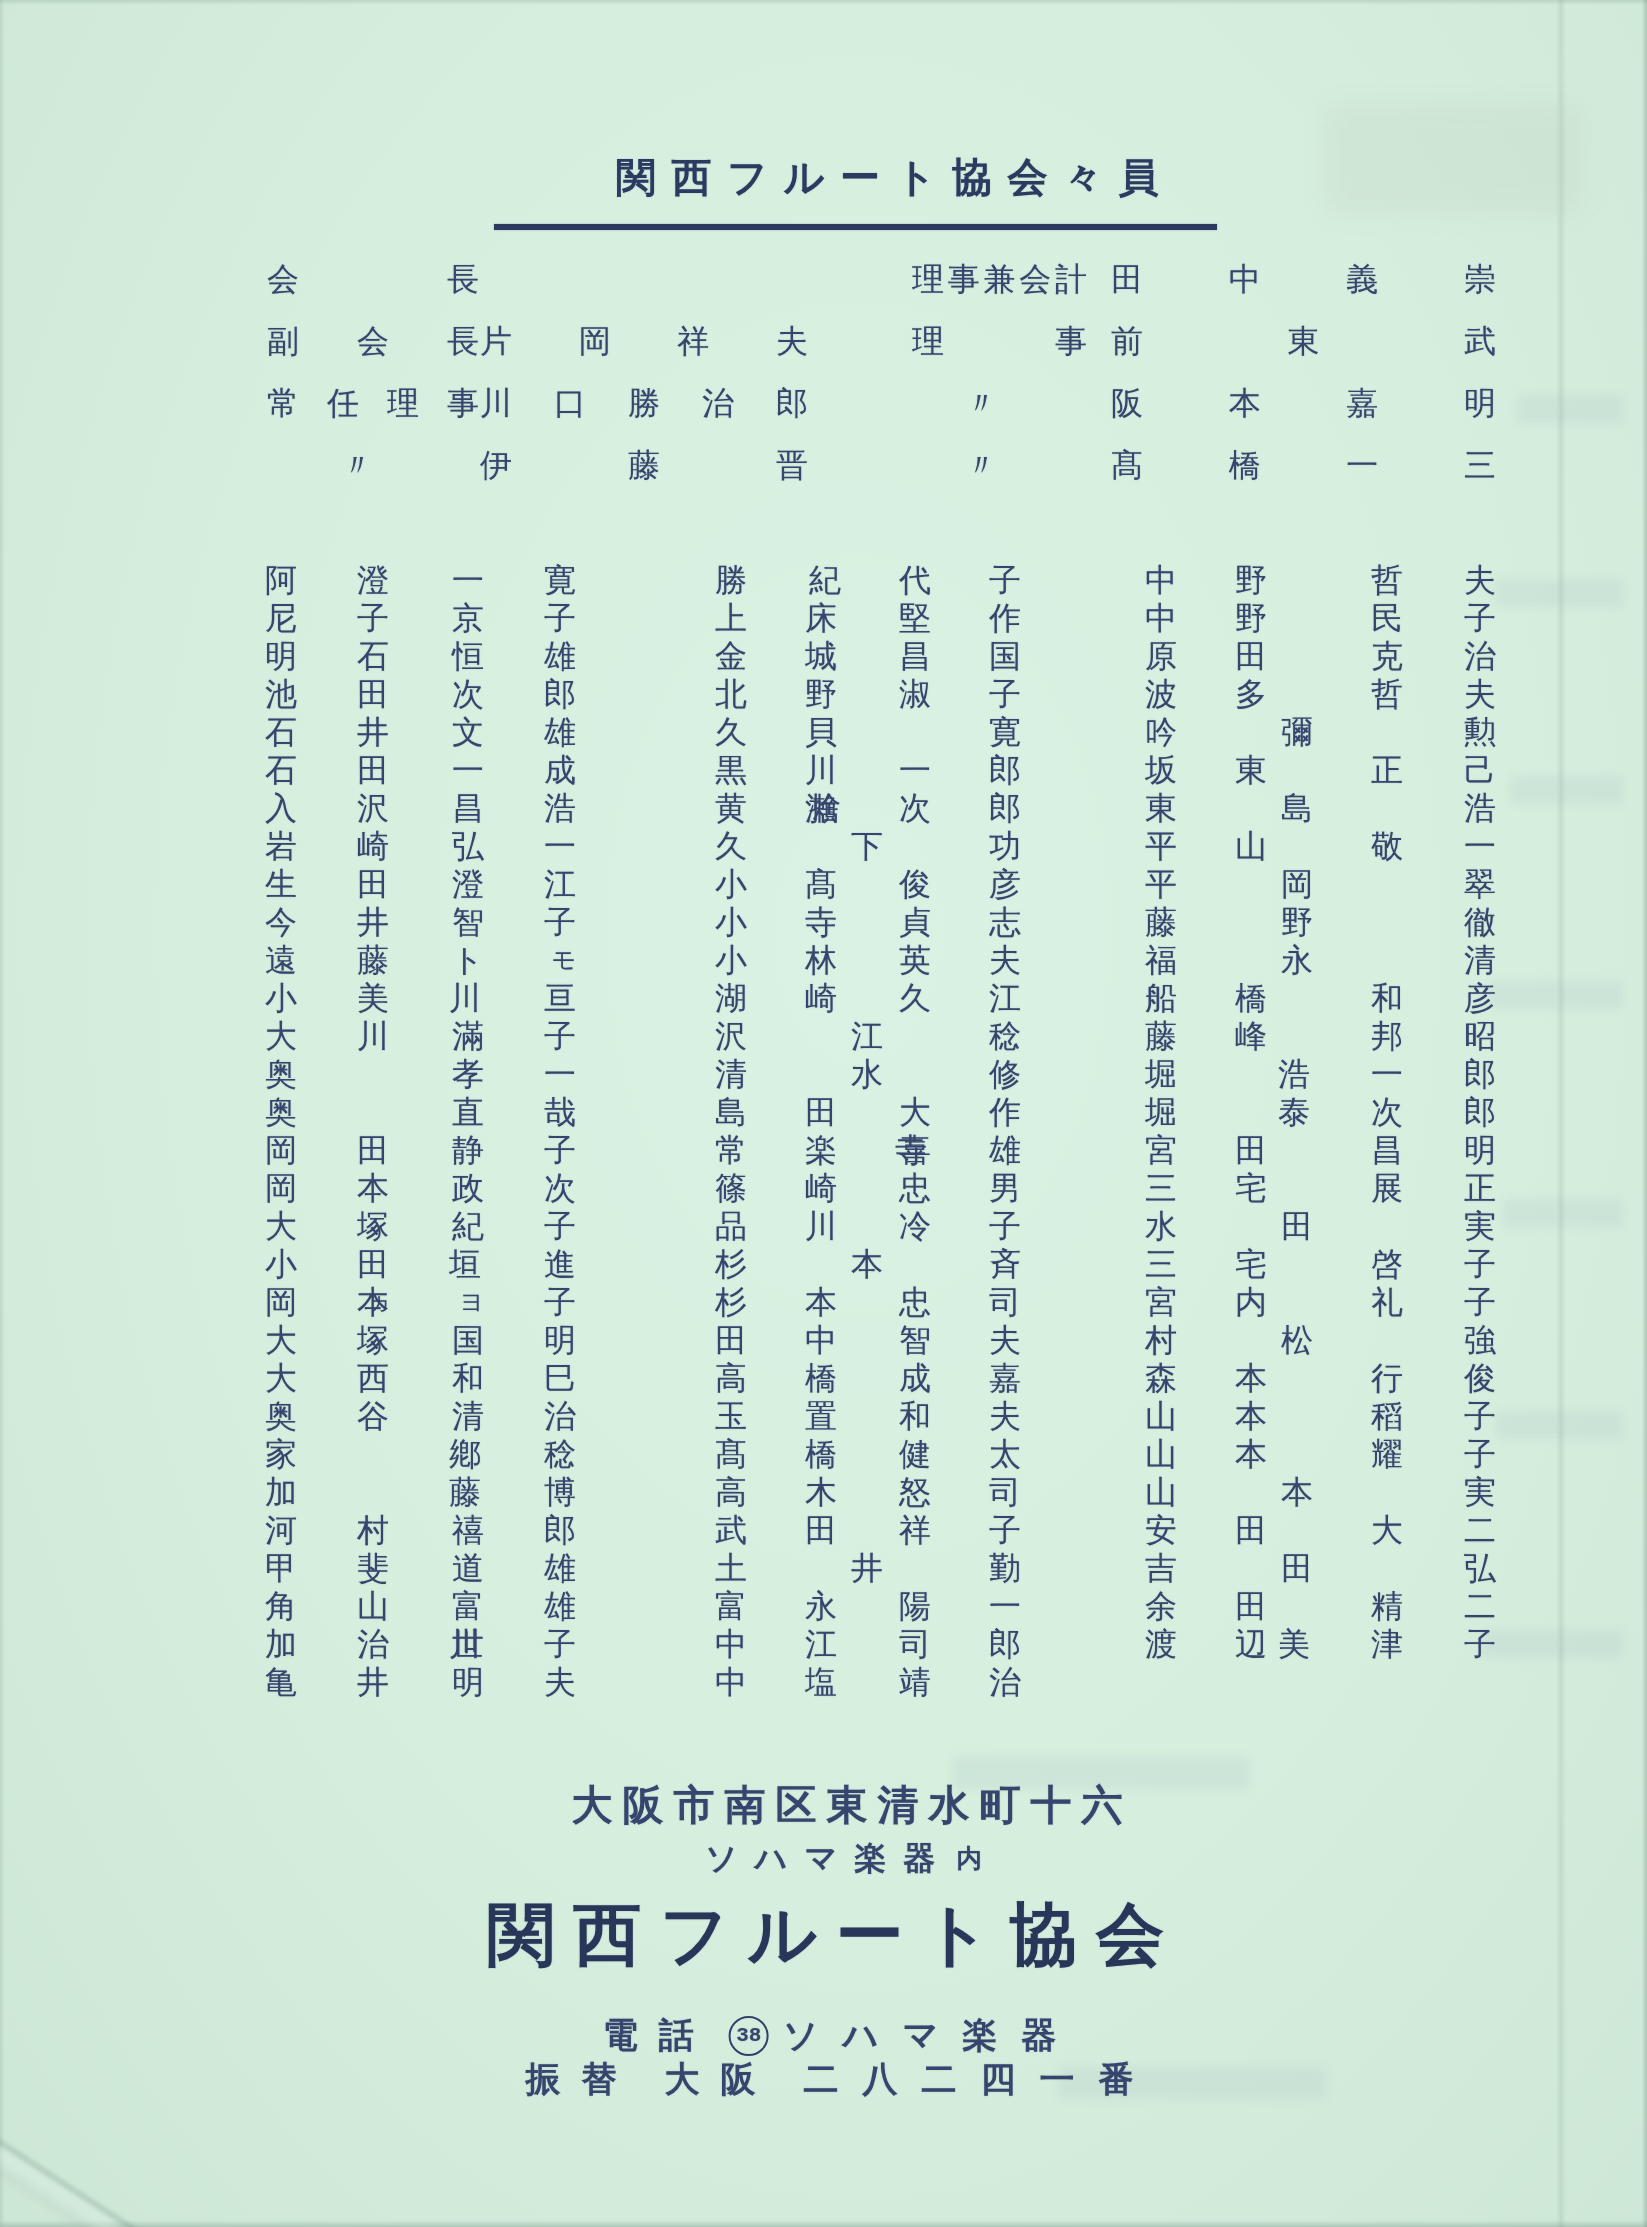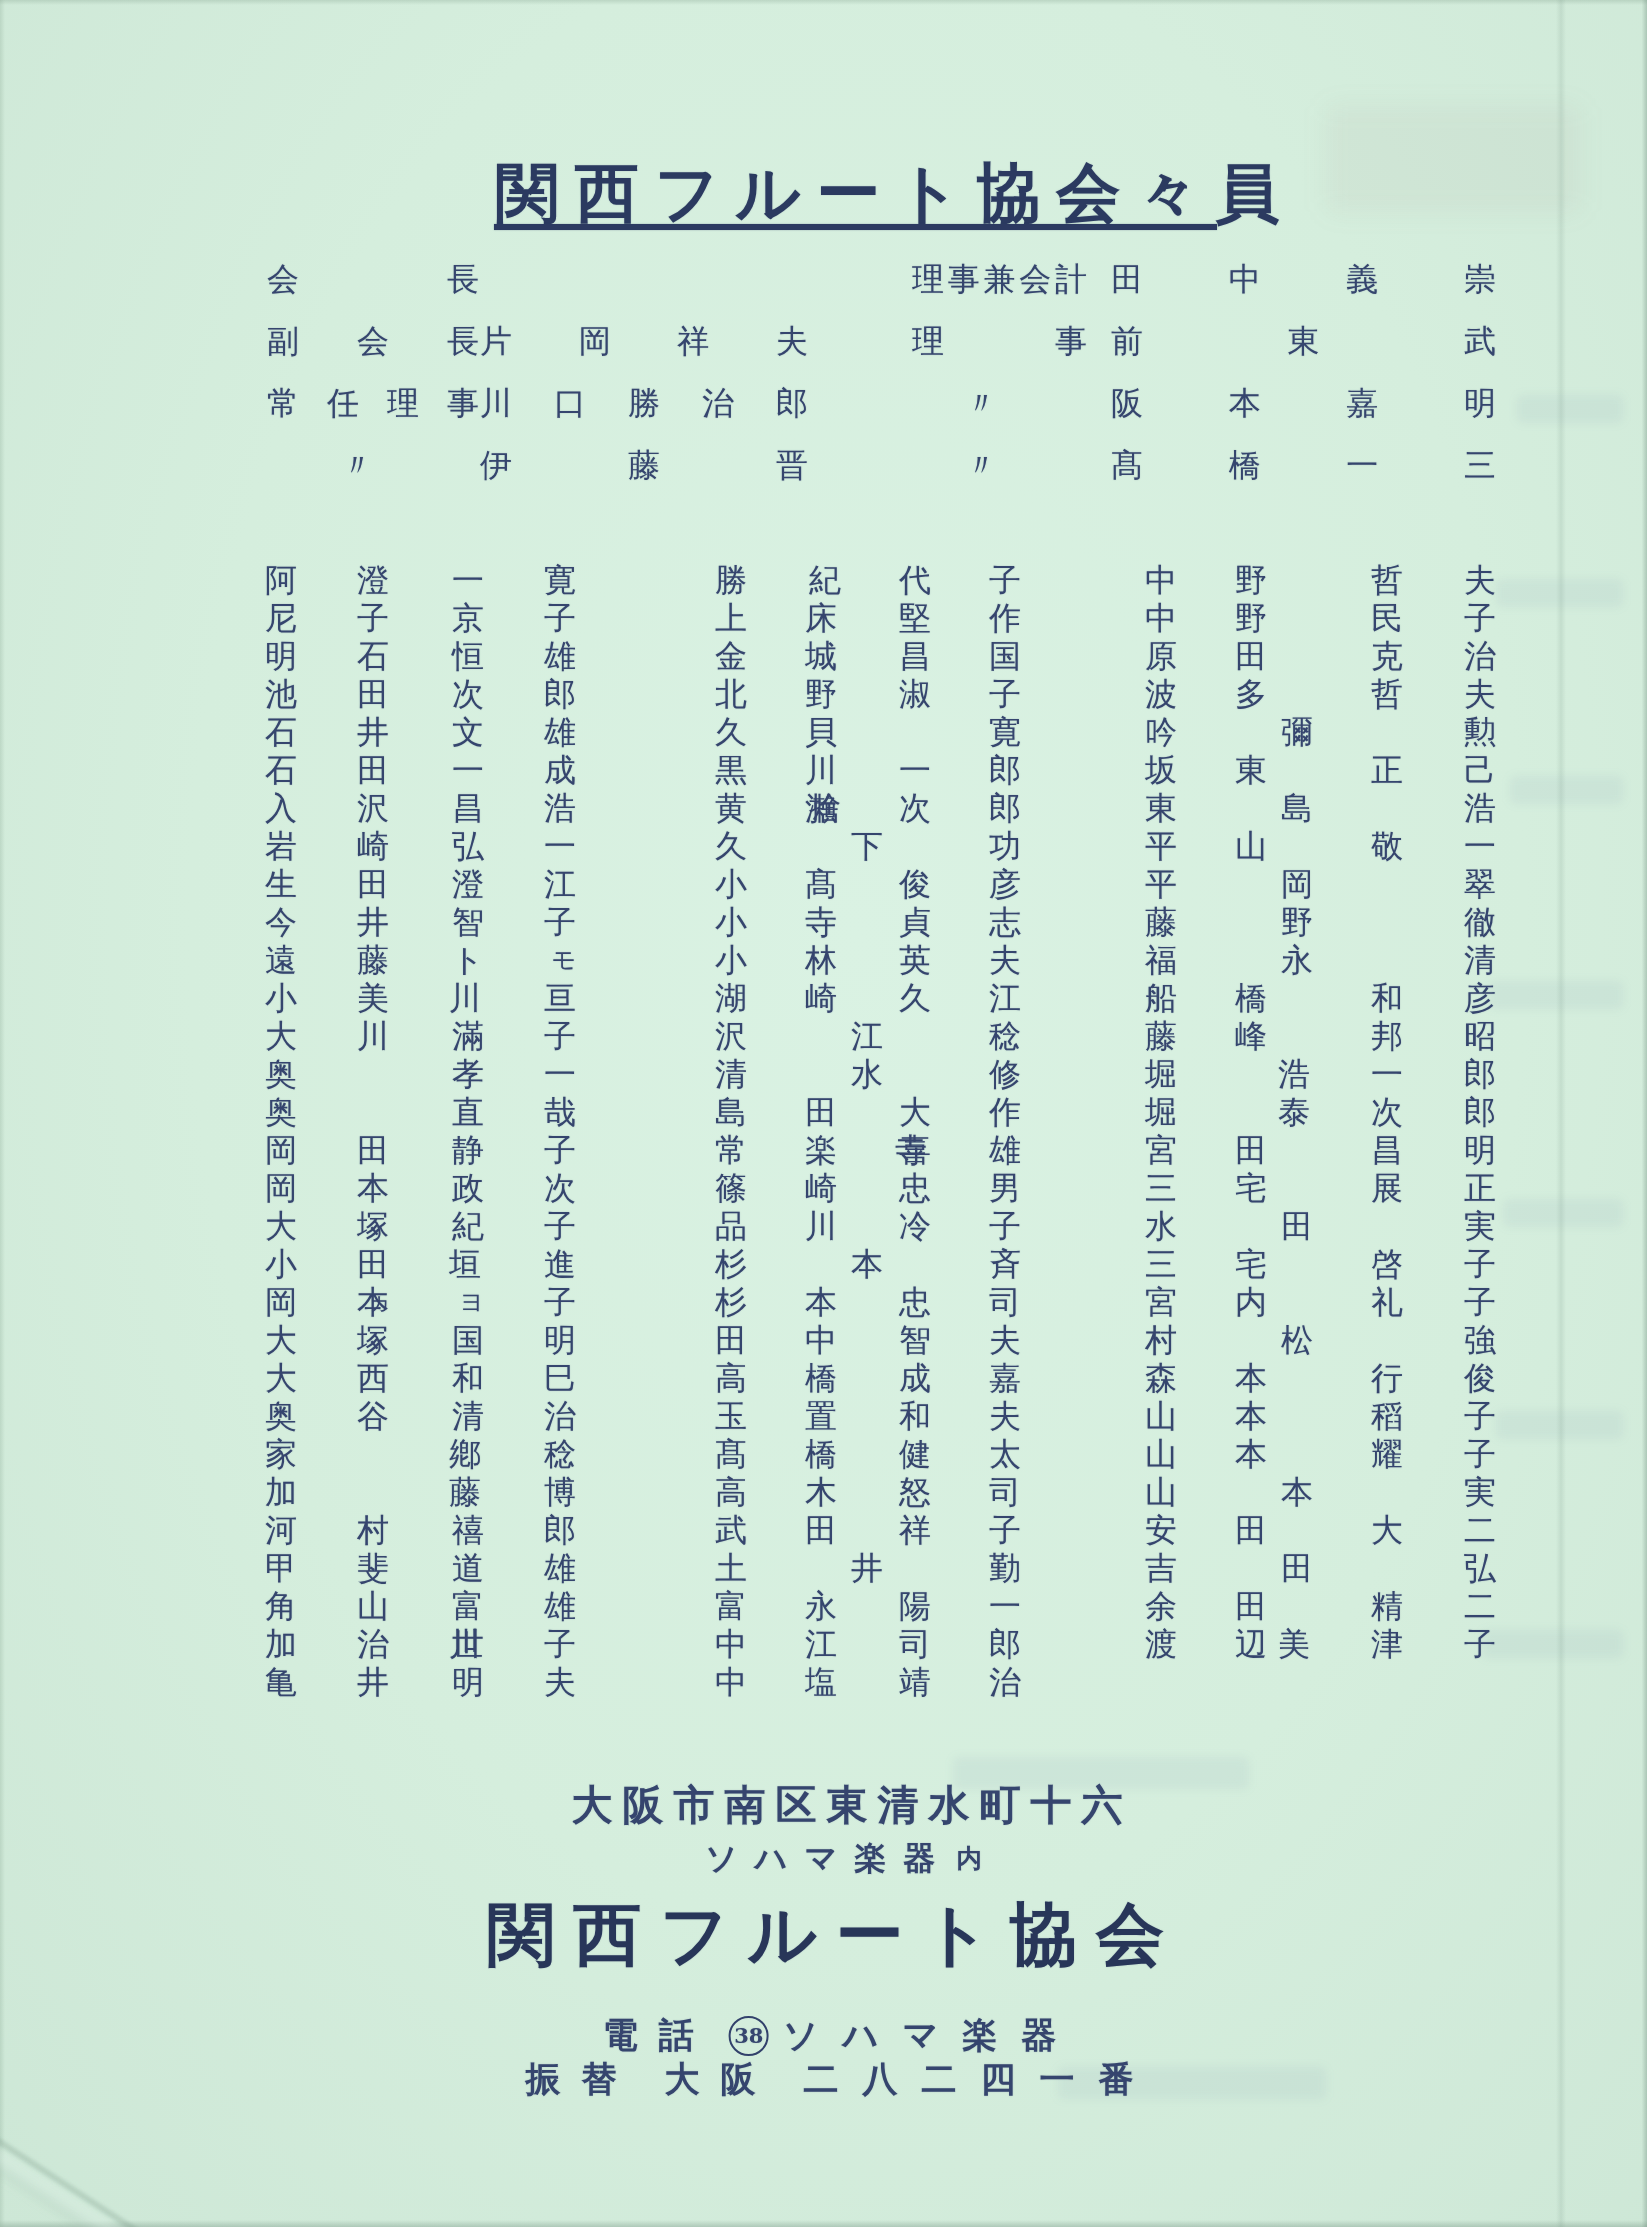--- a/index.html
+++ b/index.html
@@ -9,21 +9,21 @@
       linear-gradient(90deg, rgba(150,180,160,.35) 0px, rgba(150,180,160,0) 5px),
       linear-gradient(270deg, rgba(110,140,125,.45) 0px, rgba(110,140,125,0) 6.4px),
       linear-gradient(180deg, rgba(140,170,150,.35) 0px, rgba(140,170,150,0) 5px),
       linear-gradient(0deg, rgba(120,150,135,.40) 0px, rgba(120,150,135,0) 7px),
       radial-gradient(ellipse at 52% 42%, #daf2e3 0%, #d5eedd 55%, #cde7d6 100%);}
   [data-name]{box-sizing:border-box;}
   .txt{text-shadow:0 0 1.4px rgba(50,65,105,.30);}
 
   
   .title-wrap{position:absolute;top:150px;left:0;width:100%;display:flex;justify-content:center;}
-  .title{transform:translateX(71px);font-size:64px;font-weight:bold;letter-spacing:15.5px;color:#2b3a60;white-space:nowrap;}
+  .title{transform:translateX(71px);font-size:40px;font-weight:bold;letter-spacing:15.5px;color:#2b3a60;white-space:nowrap;}
   .title-underline{position:absolute;top:224px;left:494px;width:723px;height:6.4px;background:#2c3a61;box-shadow:0 0 1.4px rgba(44,58,97,.6);}
 
   
   .off-row{position:absolute;height:40px;font-size:32px;line-height:37px;white-space:nowrap;}
   .spread{display:flex;justify-content:space-between;}
   .lbl-l{left:267px;width:212px;}
   .name-l{left:480px;width:328px;}
   .lbl-r{left:912px;width:175px;}
   .name-r{left:1111px;width:385px;}
   .ditto-l{padding-left:74px;}
@@ -40,21 +40,21 @@
   #list2{left:715px;width:306px;--fp:90px;--gp:90px;}
   #list3{left:1145px;width:351px;--fp:90px;--gp:93px;}
   .m-row{position:relative;height:38px;font-size:32px;line-height:37px;}
   .fam{position:absolute;left:0;top:0;display:flex;}
   .fam span{display:inline-block;width:var(--fp);}
   .giv{position:absolute;right:0;top:0;display:flex;}
   .giv span{display:inline-block;width:var(--gp);text-align:right;}
   .giv span.sm{font-size:24px;line-height:37px;}
 
   
-  .f-center{position:absolute;left:0;width:100%;display:flex;justify-content:center;white-space:nowrap;}
+  .f-center{position:absolute;left:0;width:100%;display:flex;justify-content:center;white-space:nowrap;font-family:Liberation Mono, monospace;}
   .addr{top:1778px;}
   .addr .t{transform:translateX(28px);font-size:41px;font-weight:bold;letter-spacing:10px;}
   .sohama{top:1837px;padding-left:28px;}
   .sohama .t{transform:translateX(14px);font-size:32px;font-weight:bold;letter-spacing:17px;display:flex;align-items:center;}
   .sohama .suffix{font-size:25.4px;margin-left:4.2px;}
   .org{top:1890px;}
   .org .t{transform:translateX(10.6px);font-size:68px;font-weight:bold;letter-spacing:18.3px;color:#283659;}
   .tel{top:2004px;}
   .tel .t,.furi .t{transform:translateX(17.6px);display:flex;align-items:center;font-size:35px;font-weight:bold;margin-top:8px;}
   .furi{top:2048px;}

